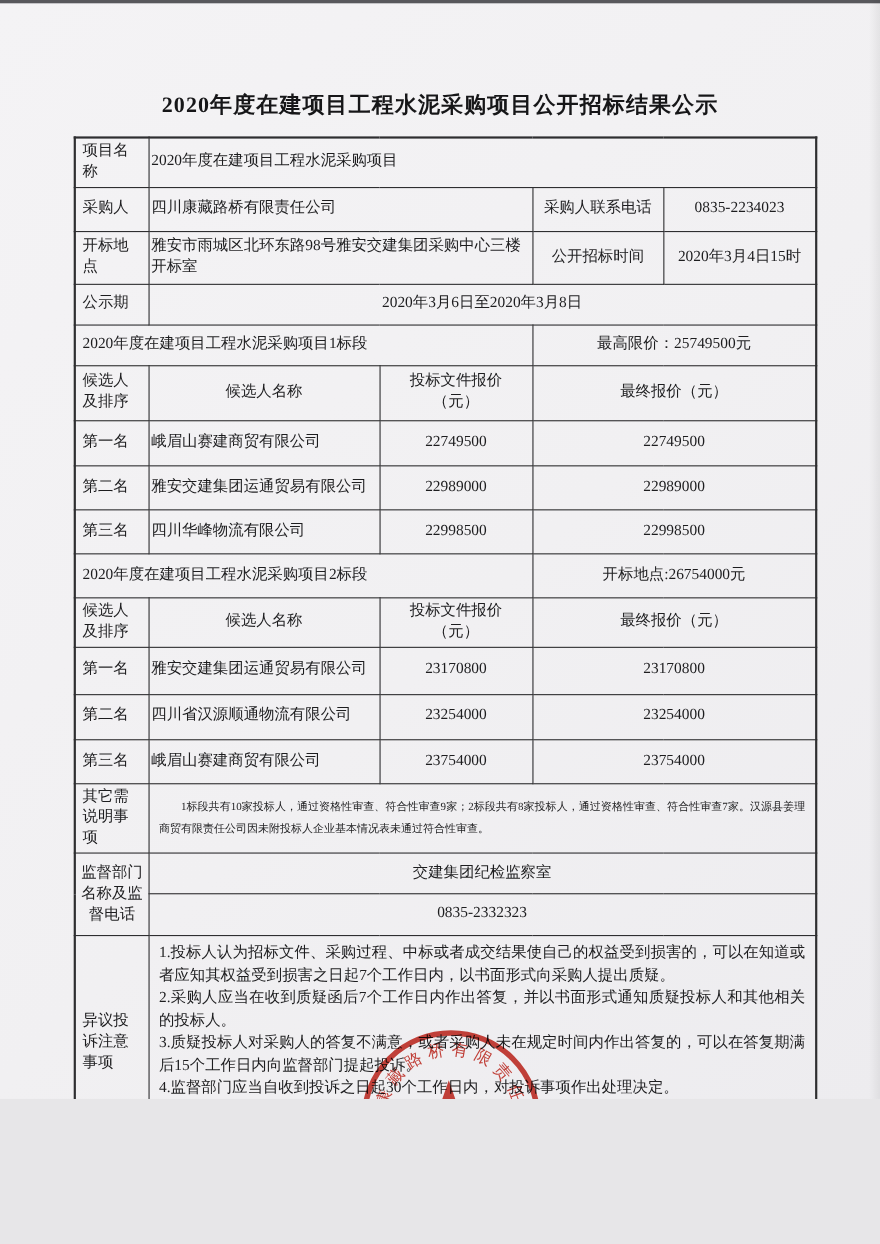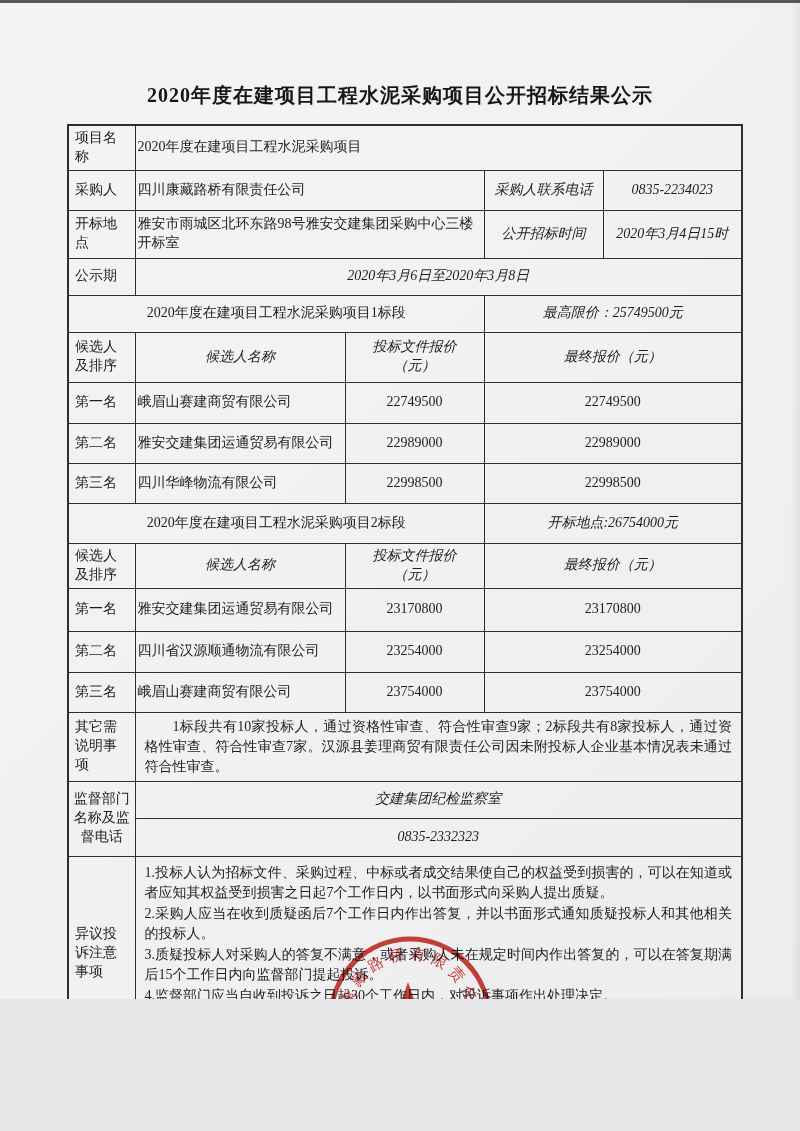--- a/index.html
+++ b/index.html
@@ -27,29 +27,29 @@
     position:absolute; left:67px; top:124px; width:674px;
     border-collapse:collapse; table-layout:fixed;
     font-size:14px; color:#1d1d1f;
   }
   table.main, table.main td{ border:1.6px solid #2e2e30; }
   table.main{ border-width:2px;border-radius:30px; }
   td{ padding:3px 6px; vertical-align:middle; line-height:1.35; }
 
   td.lbl{ padding-left:6px; text-align:left; }
   td.lbl-c{ text-align:center; padding-left:2px; padding-right:2px; }
-  td.c{ text-align:center;font-style:italic; }
+  td.c{ text-align:center; }
   td.l{ text-align:left; padding-left:2px; }
   td.num{ text-align:center; font-family:"Liberation Serif","DejaVu Serif",serif; }
   td.para{ padding:4px 9px; text-align:justify; }
-  td.para p{ line-height:20px; font-size:14px; }
+  td.para p{ line-height:20px; font-size:10px; }
   td.para p.indent{ text-indent:2em; }
   td.appeal-cell{ padding:6px 9px 4px 9px; text-align:justify; }
   td.appeal-cell p{ line-height:20.5px; font-size:14px; margin:0; }
-  .sec-title{ text-align:center; }
+  .sec-title{ text-align:left; }
   .sign-cell{ font-size:14px; padding-left:8px; }
 
   .seal{
     position:absolute; left:325px; top:933px; width:170px; height:170px;
     mix-blend-mode:multiply; opacity:.92; pointer-events:none;
   }
   .seal text{ font-family:"Liberation Serif","DejaVu Serif",serif; }
   .signature{
     position:absolute; left:288px; top:996px; width:210px; height:78px;
     pointer-events:none;

